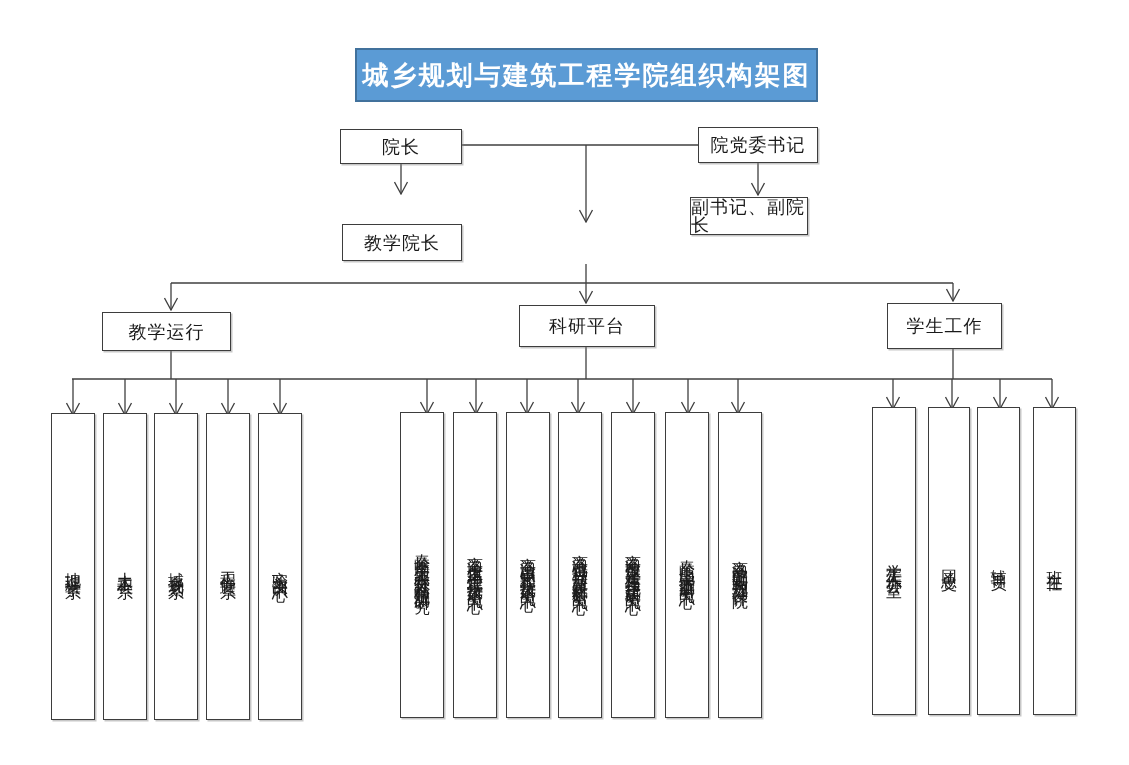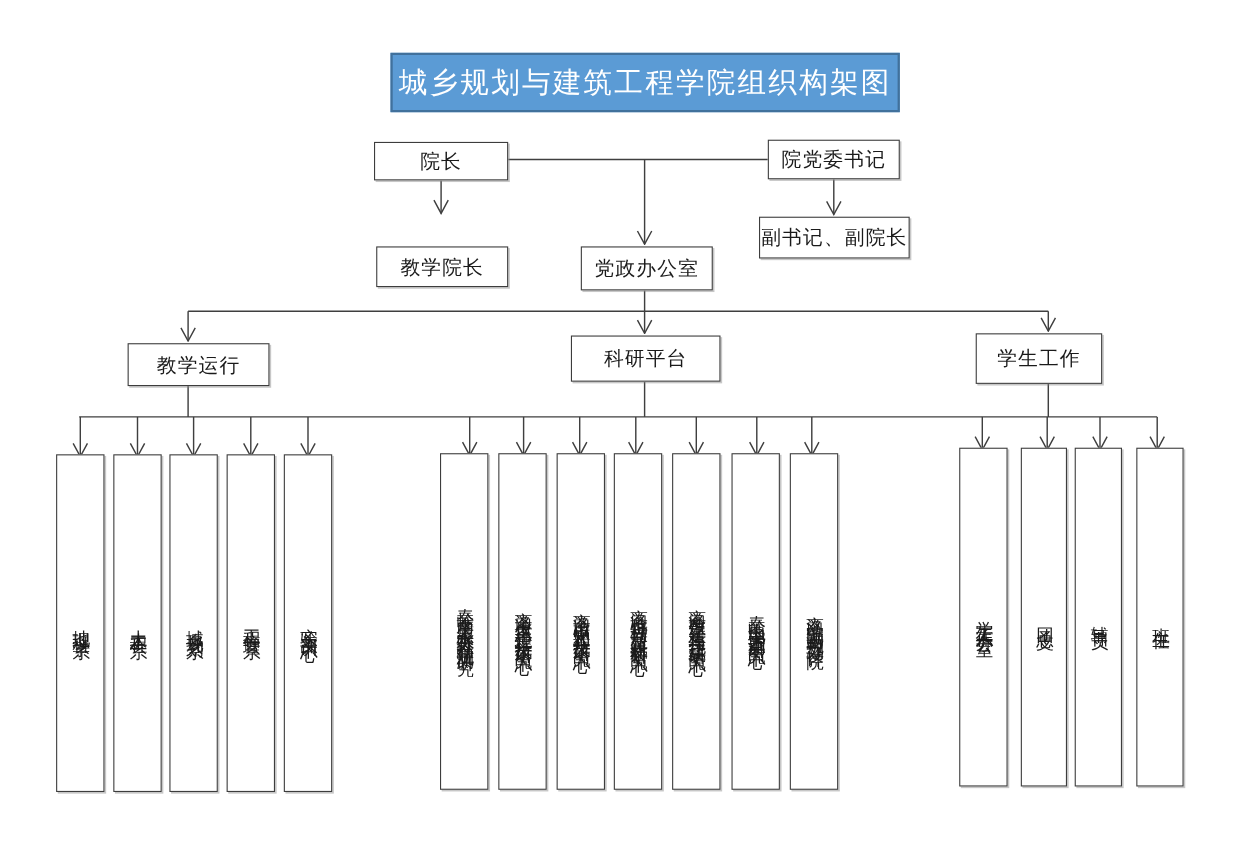--- a/index.html
+++ b/index.html
@@ -5,21 +5,21 @@
   html,body{margin:0;padding:0;background:#ffffff;}
   #canvas{
     position:relative;width:1129px;height:765px;background:#ffffff;overflow:hidden;
     font-family:"Liberation Serif","DejaVu Serif",serif;color:#1a1a1a;
   }
   #connector-layer{position:absolute;left:0;top:0;pointer-events:none;}
   .title{
     position:absolute;left:355px;top:48px;width:463px;height:54px;
     background:#5B9BD5;border:2.5px solid #41719C;box-sizing:border-box;
     display:flex;align-items:center;justify-content:center;
-    color:#ffffff;font-size:26px;font-weight:normal;letter-spacing:2px;
+    color:#ffffff;font-size:26px;font-weight:bold;letter-spacing:2px;
   }
   .box{
     position:absolute;background:#ffffff;border:1.4px solid #3d3d3d;box-sizing:border-box;
     display:flex;align-items:center;justify-content:center;
     font-size:18px;letter-spacing:1px;line-height:1;
     box-shadow:1.5px 1.5px 0 rgba(130,130,130,0.45);
   }
   .vbox{
     position:absolute;background:#ffffff;border:1.4px solid #3d3d3d;box-sizing:border-box;
     display:flex;align-items:center;justify-content:center;
@@ -75,24 +75,23 @@
       <line x1="1000" y1="379" x2="1000" y2="409" marker-end="url(#arw)"></line>
       <line x1="1052" y1="379" x2="1052" y2="409" marker-end="url(#arw)"></line>
     </g>
   </svg>
 
   <div class="title">城乡规划与建筑工程学院组织构架图</div>
 
   <div class="box" style="left:698px;top:127px;width:120px;height:36px;">院党委书记</div>
   <div class="box" style="left:340px;top:129px;width:122px;height:35px;">院长</div>
   <div class="box" style="left:342px;top:196px;width:120px;height:37px;margin-top:28px;">教学院长</div>
-  <div class="box" style="left:690px;top:197px;width:137px;height:38px;">副书记、副院长</div>
-  <div class="box" style="left:528px;top:224px;width:120px;height:40px;">党政办公室</div>
+  <div class="box" style="left:690px;top:197px;width:118px;height:38px;">副书记、副院长</div>
 
-  <div class="box" style="left:116px;top:312px;width:129px;height:39px;">教学运行</div>
+  <div class="box" style="left:102px;top:312px;width:129px;height:39px;">教学运行</div>
   <div class="box" style="left:519px;top:305px;width:136px;height:42px;">科研平台</div>
   <div class="box" style="left:887px;top:303px;width:115px;height:46px;">学生工作</div>
 
   <div class="vbox vbox-left" style="left:51px;">地理科学系</div>
   <div class="vbox vbox-left" style="left:103px;">土木工程系</div>
   <div class="vbox vbox-left" style="left:154px;">城乡规划系</div>
   <div class="vbox vbox-left" style="left:206px;">工程管理系</div>
   <div class="vbox vbox-left" style="left:258px;">实验实训中心</div>
 
   <div class="vbox vbox-mid" style="left:400px;">秦岭南麓生态水文野外科学观测研究</div>

